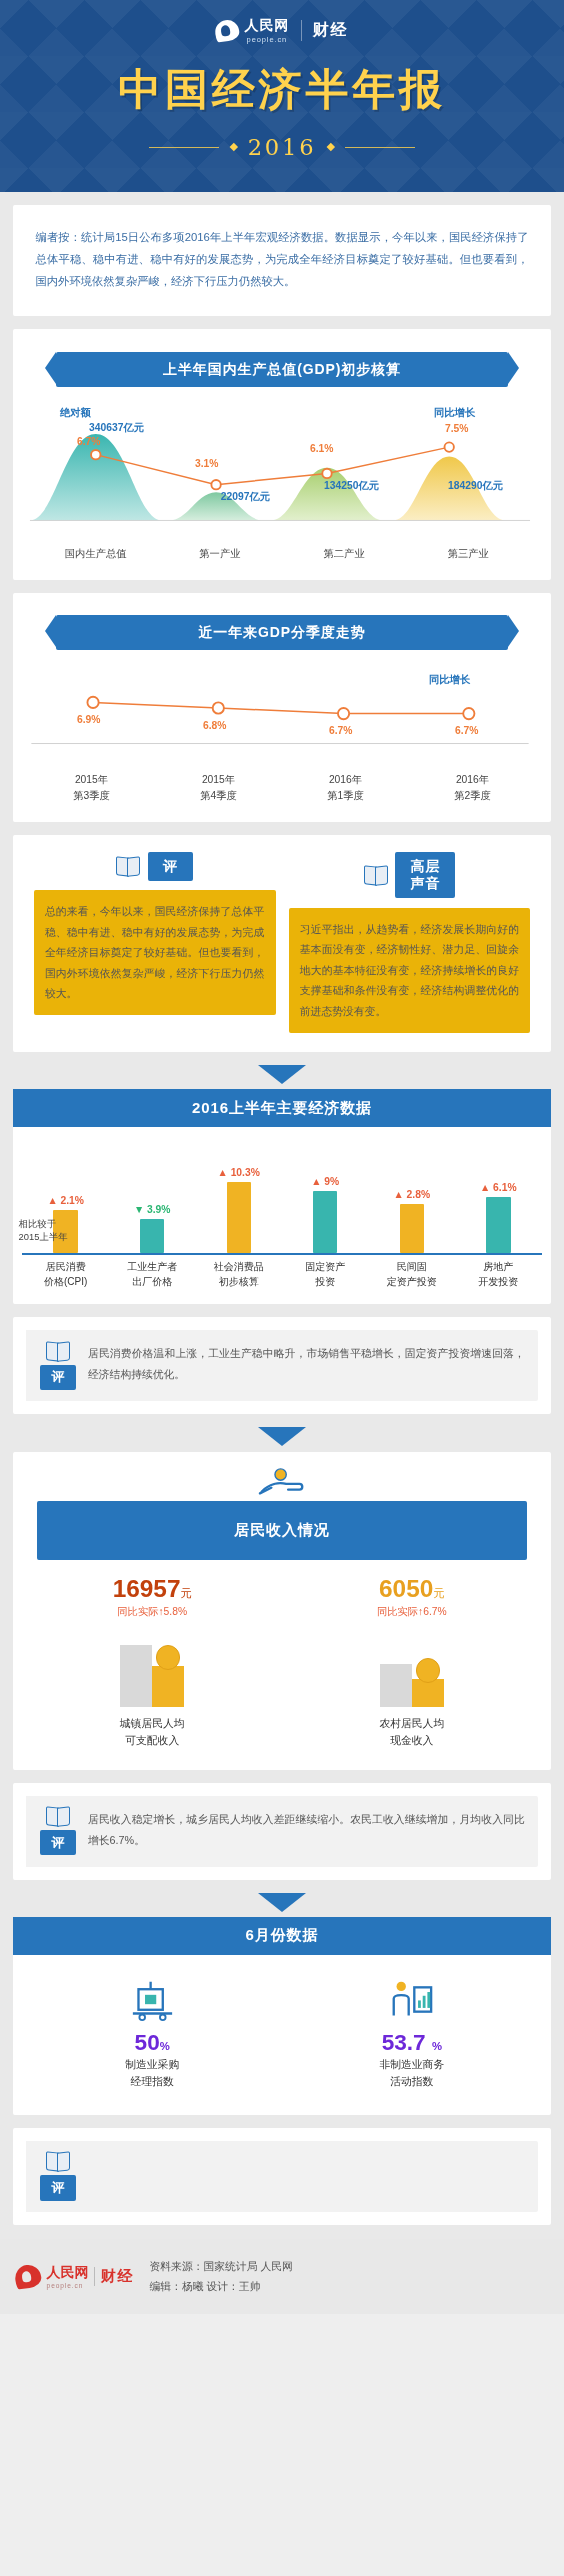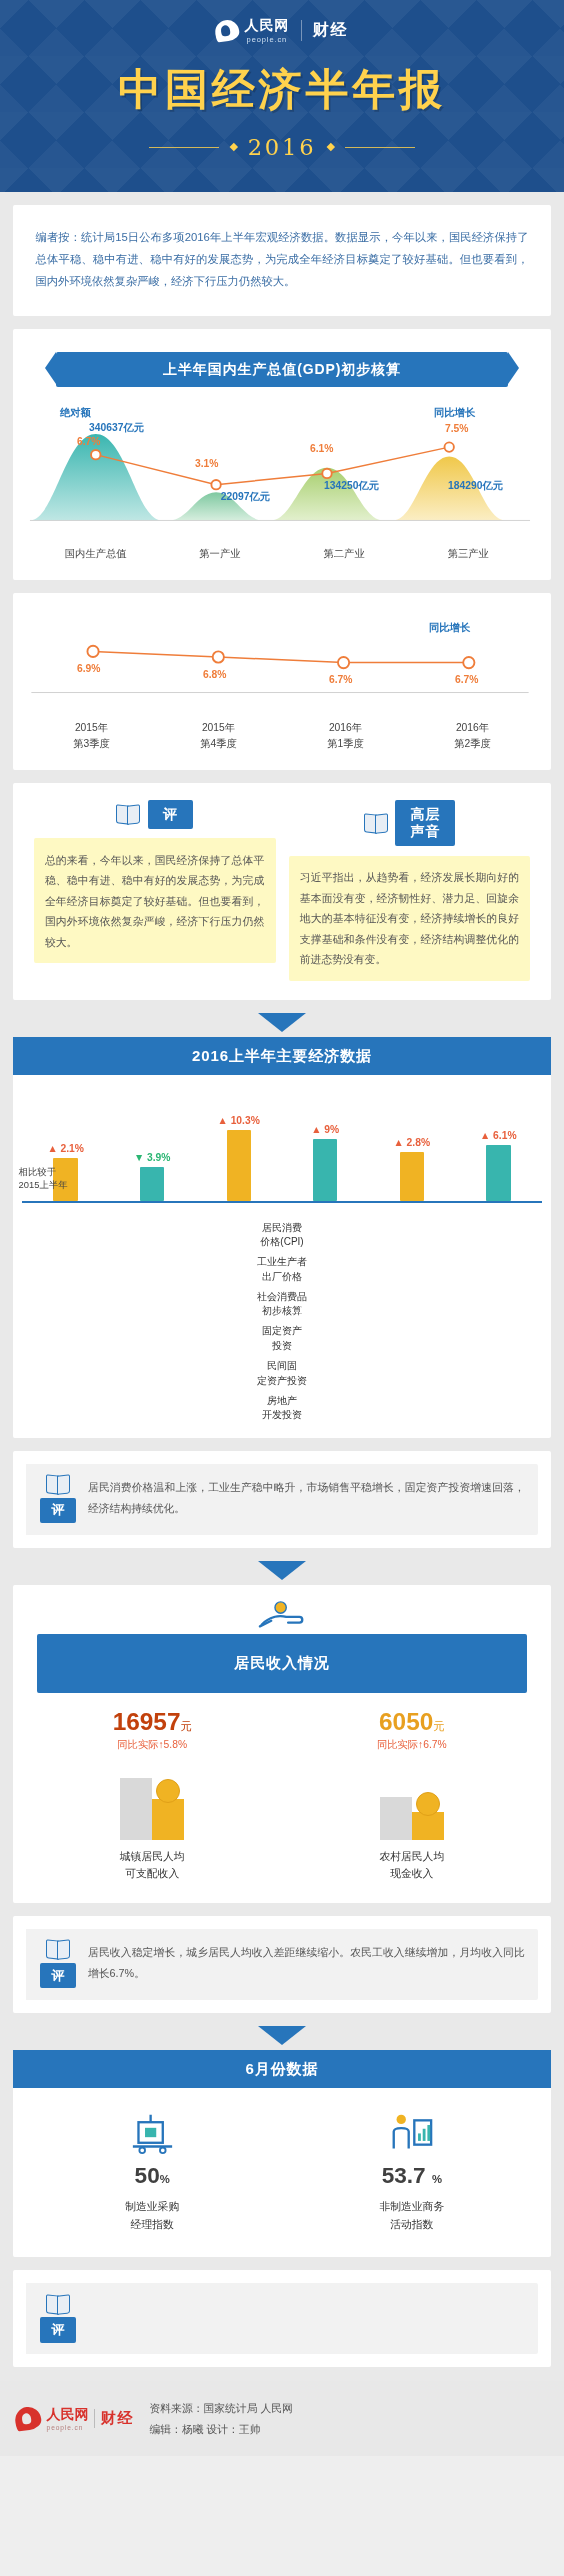--- a/index.html
+++ b/index.html
@@ -130,21 +130,21 @@
   .book-icon {
     width: 24.4px; height: 19px; position: relative;
   }
   .book-icon::before, .book-icon::after {
     content:""; position: absolute; top: 0; width: 11.3px; height: 17px;
     background: #e8eef5; border: 1.4px solid #2775bb;
   }
   .book-icon::before { left: 0; border-radius: 1.9px 0 0 2.8px; transform: skewY(6deg); }
   .book-icon::after { right: 0; border-radius: 0 1.9px 2.8px 0; transform: skewY(-6deg); }
   .comment-body {
-    background: #fef9c3; font-size: 10.8px; line-height: 1.9; color: #555;
+    background: #eab308; font-size: 10.8px; line-height: 1.9; color: #555;
     padding: 11.3px 11.3px; text-align: justify; border-radius: 1.9px;
   }
 
   .single-comment {
     display: flex; align-items: stretch; gap: 0;
     background: #f2f2f2; border-radius: 1.9px; margin: 0 3.8px;
   }
   .single-comment .sc-left {
     background: #f2f2f2; padding: 11.3px 7.5px 11.3px 13px;
     display: flex; flex-direction: column; align-items: center; justify-content: center; gap: 3.8px;
@@ -177,21 +177,21 @@
   .bars { display: flex; align-items: flex-end; justify-content: space-between; height: 113px; padding: 0 5.6px; }
   .bar-col { flex: 1; display: flex; flex-direction: column; align-items: center; justify-content: flex-end; height: 100%; position: relative; }
   .bar-pct { font-size: 10.3px; font-weight: bold; margin-bottom: 3.8px; white-space: nowrap; }
   .bar-pct.up { color: #e8603c; }
   .bar-pct.down { color: #2bb673; }
   .bar {
     width: 24.4px; background: #f0b323; border-radius: 0.9px;
   }
   .bar.teal { background: #38b5ae; }
   .bar-names {
-    display: flex; justify-content: space-between; padding: 0 5.6px; margin-top: 12px; flex-direction: column;
+    display: flex; justify-content: space-between; padding: 0 5.6px; margin-top: 0;
   }
   .bar-name {
     flex: 1; text-align: center; font-size: 10px; color: #333; line-height: 1.45;
     padding-top: 5.6px;
   }
   .baseline-note {
     position: absolute; left: 5.6px; top: 90px; font-size: 9.4px; color: #444; line-height: 1.4; width: 51px;
   }
   .baseline {
     height: 1.9px; background: #2775bb; margin: 0 5.6px;
@@ -214,23 +214,23 @@
   .income-graphic { height: 81px; display: flex; align-items: flex-end; justify-content: center; gap: 0; margin-top: 7.5px; }
   .col-gray { width: 32px; background: #d9d9d9; }
   .col-yellow { width: 32px; background: #f0b323; position: relative; }
   .coin { width: 24.4px; height: 24.4px; border-radius: 50%; background: #f0b323; border: 1.9px solid #e0a018; position: absolute; }
   .income-caption { font-size: 10.8px; color: #333; line-height: 1.6; margin-top: 7.5px; }
 
   
   .june-body { display: flex; padding: 17px 9.4px 9.4px 9.4px; }
   .june-half { flex: 1; text-align: center; }
   .june-icon { height: 49px; display: flex; align-items: flex-end; justify-content: center; }
-  .june-value { font-size: 22.6px; color: #404040; font-weight: bold; margin-top: 9.4px; }
+  .june-value { font-size: 22.6px; color: #6d28d9; font-weight: bold; margin-top: 9.4px; }
   .june-value .unit { font-size: 11.3px; }
-  .june-caption { font-size: 10.8px; color: #333; line-height: 1.6; margin-top: 9px; }
+  .june-caption { font-size: 10.8px; color: #333; line-height: 1.6; margin-top: 0; }
 
   
   .footer {
     background: #e8e8e8; padding: 17px 15px; display: flex; align-items: center; gap: 15px;
   }
   .footer-logo { display: flex; align-items: center; gap: 5.6px; min-width: 113px; }
   .footer-mark {
     width: 26px; height: 22.6px; background: #d8322c;
     border-radius: 50% 50% 50% 10% / 60% 60% 40% 40%;
     position: relative; transform: rotate(-8deg);
@@ -335,20 +335,21 @@
 
       <div class="axis-labels">
         <span>国内生产总值</span>
         <span>第一产业</span>
         <span>第二产业</span>
         <span>第三产业</span>
       </div>
     </div>
 
     <div class="card">
+      <div class="banner">近一年来GDP分季度走势</div>
 
       <div class="quarter-wrap">
         <svg width="504" height="86" viewBox="0 0 536 92">
           <polyline points="68,40 202,46 336,52 470,52" fill="none" stroke="#ef7d3a" stroke-width="1.6"></polyline>
           <circle cx="68" cy="40" r="6" fill="#fff" stroke="#ef7d3a" stroke-width="2"></circle>
           <circle cx="202" cy="46" r="6" fill="#fff" stroke="#ef7d3a" stroke-width="2"></circle>
           <circle cx="336" cy="52" r="6" fill="#fff" stroke="#ef7d3a" stroke-width="2"></circle>
           <circle cx="470" cy="52" r="6" fill="#fff" stroke="#ef7d3a" stroke-width="2"></circle>
           <line x1="2" y1="84" x2="534" y2="84" stroke="#cfcfcf" stroke-width="1"></line>
         </svg>

